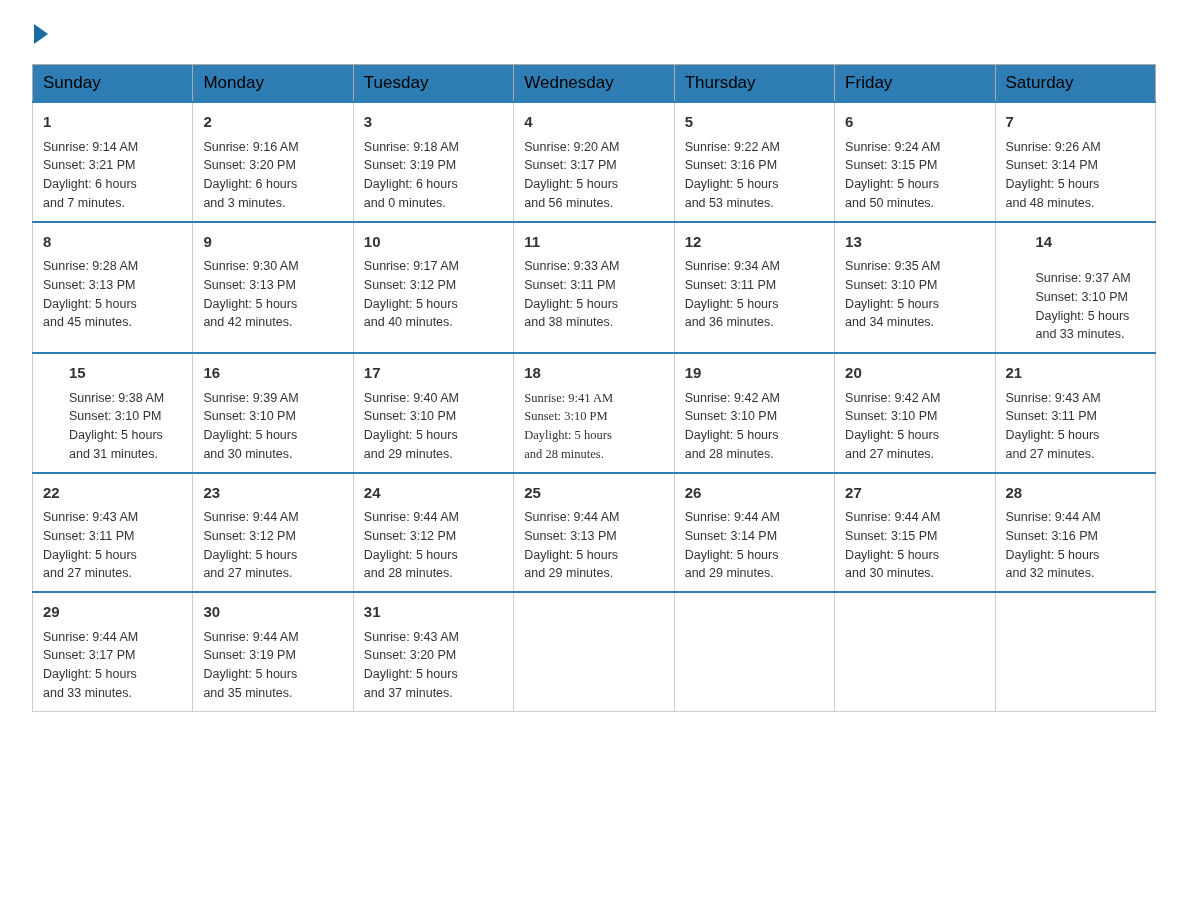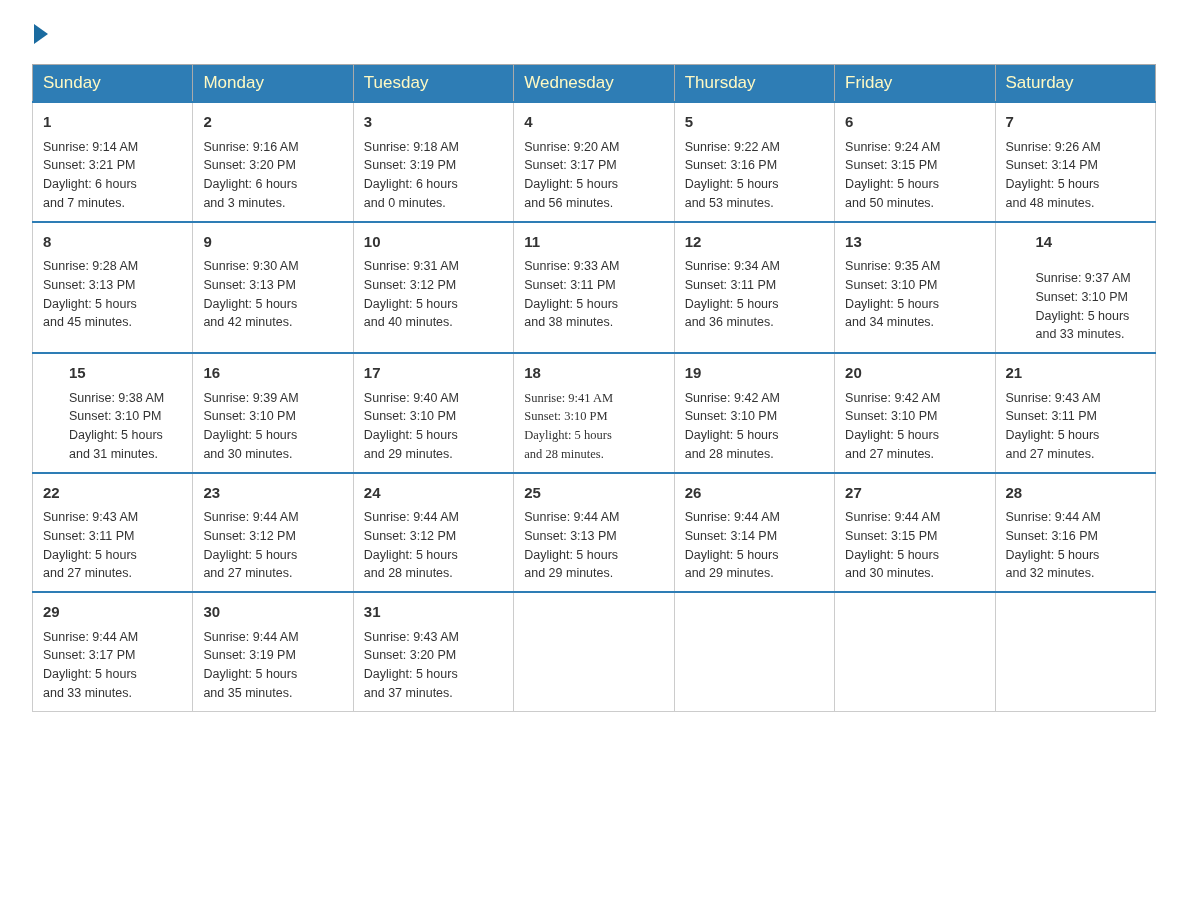--- a/index.html
+++ b/index.html
@@ -56,21 +56,21 @@
       color: #444;
       margin-top: 4px;
     }
     .calendar {
       width: 100%;
       border-collapse: collapse;
       border: 1px solid #aaa;
     }
     .calendar th {
       background-color: #2e7db5;
-      color: #fef9c3;
+      color: #000000;
       font-size: 17px;
       font-weight: normal;
       padding: 8px 10px;
       text-align: left;
       border: 1px solid #aaa;
     }
     .calendar td {
       vertical-align: top;
       padding: 8px 10px;
       border: 1px solid #ccc;
@@ -187,21 +187,21 @@
         </td>
         <td style="border-top: 2px solid rgb(46, 125, 181);">
           <span class="day-num">9</span>
           <div class="day-info" style="white-space: pre-line;">Sunrise: 9:30 AM
 Sunset: 3:13 PM
 Daylight: 5 hours
 and 42 minutes.</div>
         </td>
         <td style="border-top: 2px solid rgb(46, 125, 181);">
           <span class="day-num">10</span>
-          <div class="day-info" style="white-space: pre-line;">Sunrise: 9:31 AM
+          <div class="day-info" style="white-space: pre-line;">Sunrise: 9:17 AM
 Sunset: 3:12 PM
 Daylight: 5 hours
 and 40 minutes.</div>
         </td>
         <td style="border-top: 2px solid rgb(46, 125, 181);">
           <span class="day-num">11</span>
           <div class="day-info" style="white-space: pre-line;">Sunrise: 9:33 AM
 Sunset: 3:11 PM
 Daylight: 5 hours
 and 38 minutes.</div>

